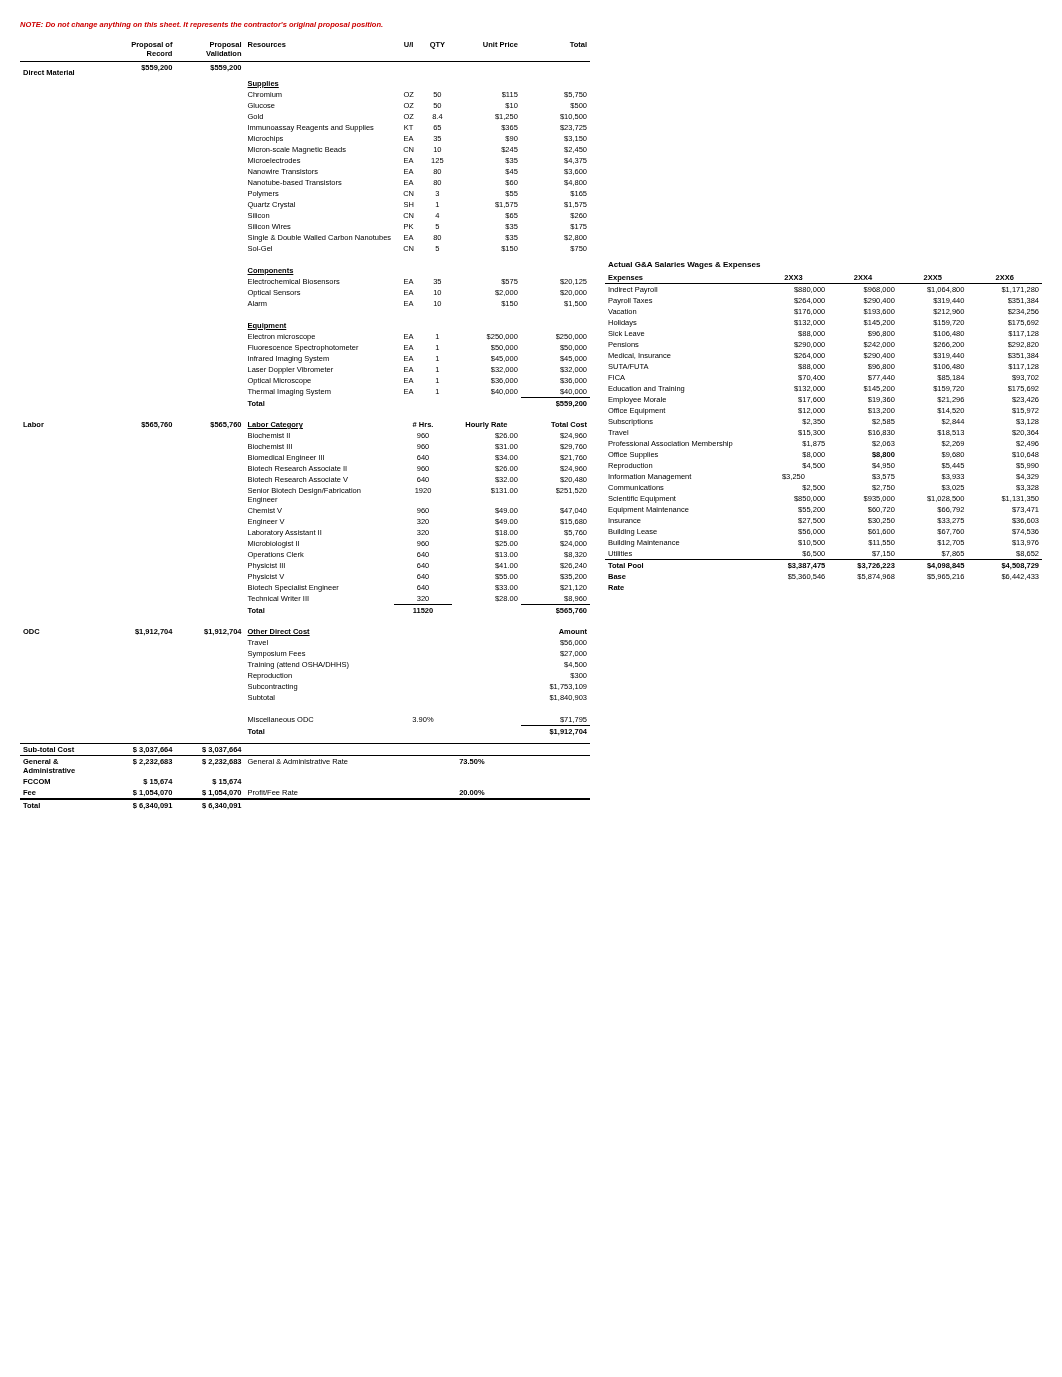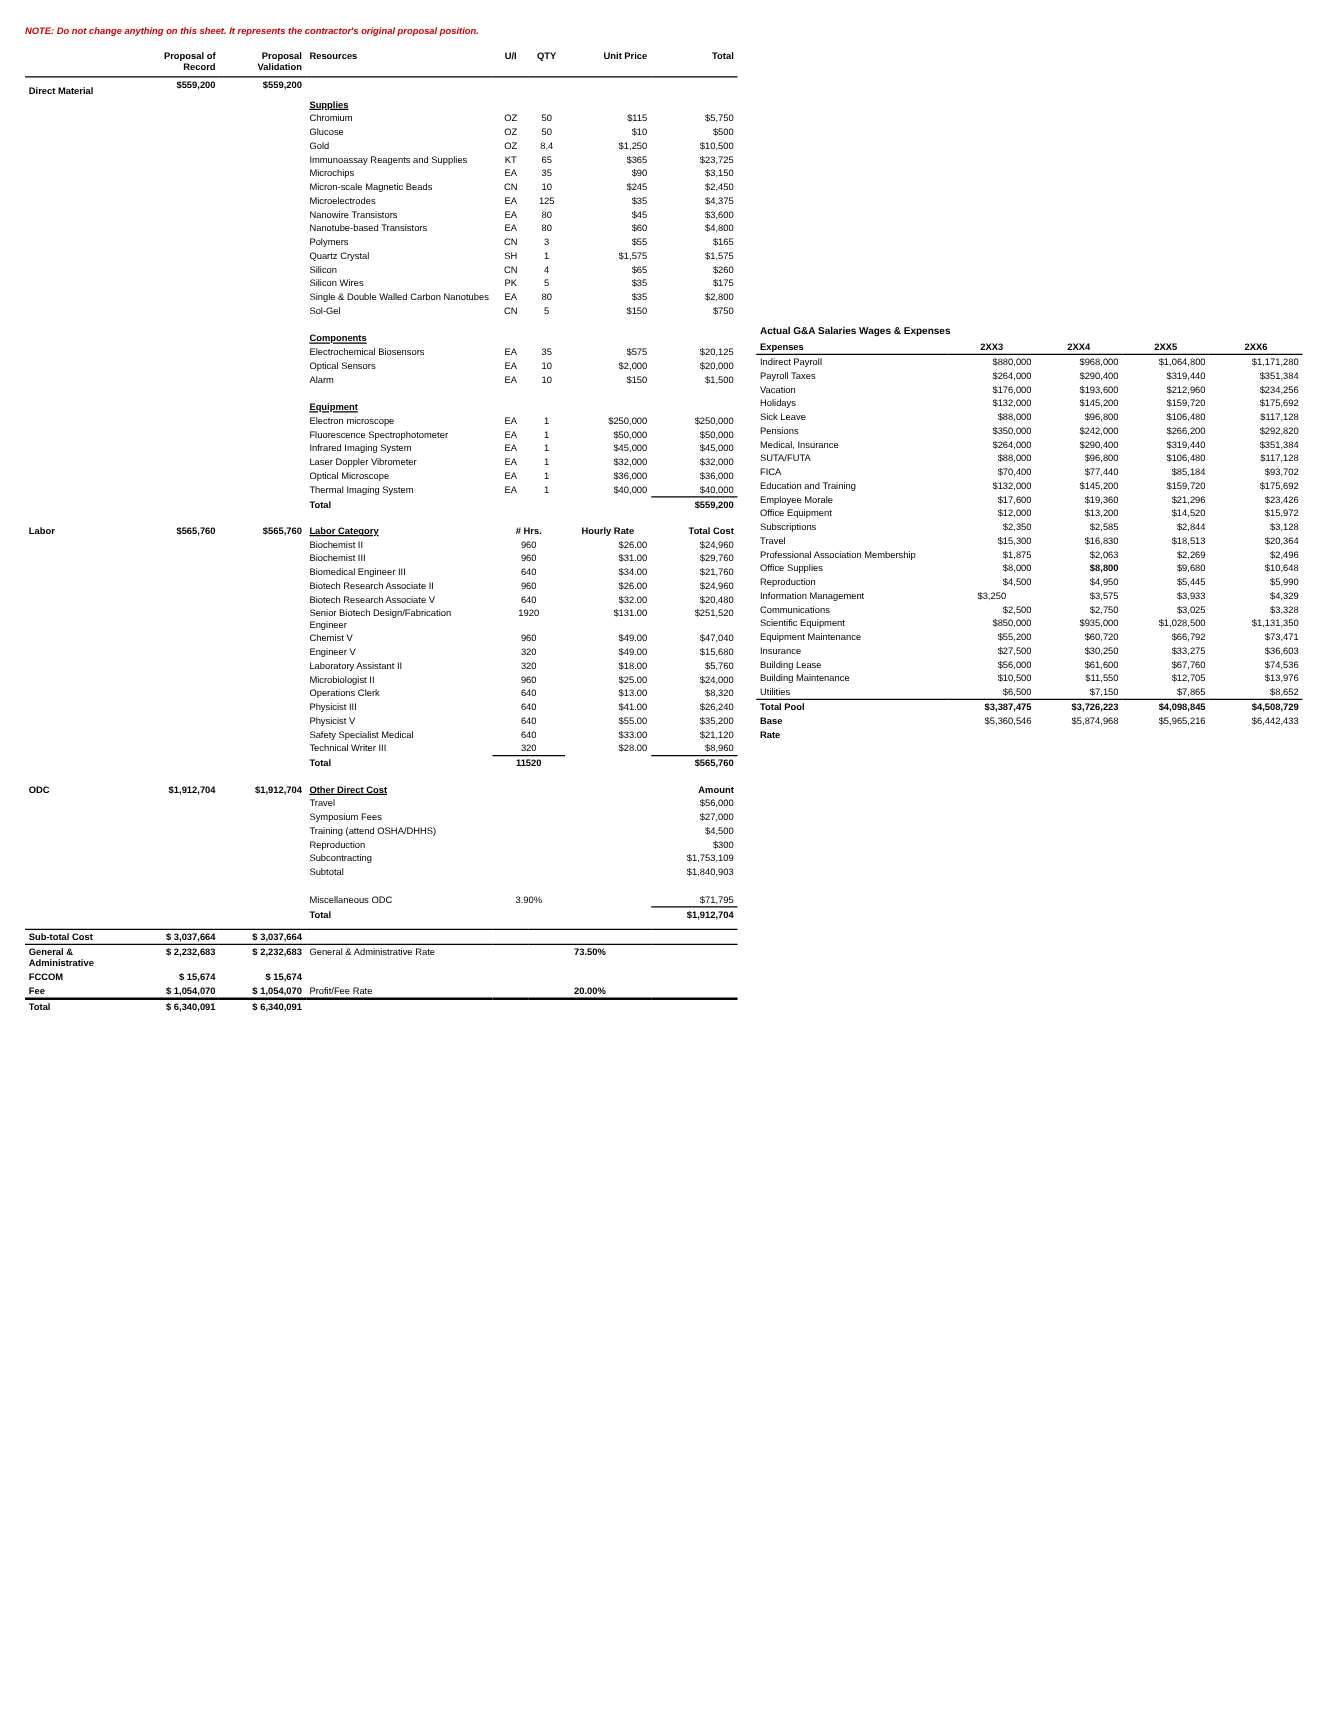--- a/index.html
+++ b/index.html
@@ -504,21 +504,21 @@
             <td></td>
             <td class="indent1">Physicist V</td>
             <td colspan="2" class="center">640</td>
             <td class="right">$55.00</td>
             <td class="right">$35,200</td>
           </tr>
         <tr>
             <td></td>
             <td></td>
             <td></td>
-            <td class="indent1">Safety Specialist Medical</td>
+            <td class="indent1">Biotech Specialist Engineer</td>
             <td colspan="2" class="center">640</td>
             <td class="right">$33.00</td>
             <td class="right">$21,120</td>
           </tr>
         <tr>
             <td></td>
             <td></td>
             <td></td>
             <td class="indent1">Technical Writer III</td>
             <td colspan="2" class="center">320</td>
@@ -713,21 +713,21 @@
   </tr>
           <tr>
     <td style="font-size:7.5px; padding:1px 3px;">Sick Leave</td>
     <td style="text-align:right; font-size:7.5px; padding:1px 3px;">$88,000</td>
     <td style="text-align:right; font-size:7.5px; padding:1px 3px;">$96,800</td>
     <td style="text-align:right; font-size:7.5px; padding:1px 3px;">$106,480</td>
     <td style="text-align:right; font-size:7.5px; padding:1px 3px;">$117,128</td>
   </tr>
           <tr>
     <td style="font-size:7.5px; padding:1px 3px;">Pensions</td>
-    <td style="text-align:right; font-size:7.5px; padding:1px 3px;">$350,000</td>
+    <td style="text-align:right; font-size:7.5px; padding:1px 3px;">$290,000</td>
     <td style="text-align:right; font-size:7.5px; padding:1px 3px;">$242,000</td>
     <td style="text-align:right; font-size:7.5px; padding:1px 3px;">$266,200</td>
     <td style="text-align:right; font-size:7.5px; padding:1px 3px;">$292,820</td>
   </tr>
           <tr>
     <td style="font-size:7.5px; padding:1px 3px;">Medical, Insurance</td>
     <td style="text-align:right; font-size:7.5px; padding:1px 3px;">$264,000</td>
     <td style="text-align:right; font-size:7.5px; padding:1px 3px;">$290,400</td>
     <td style="text-align:right; font-size:7.5px; padding:1px 3px;">$319,440</td>
     <td style="text-align:right; font-size:7.5px; padding:1px 3px;">$351,384</td>

